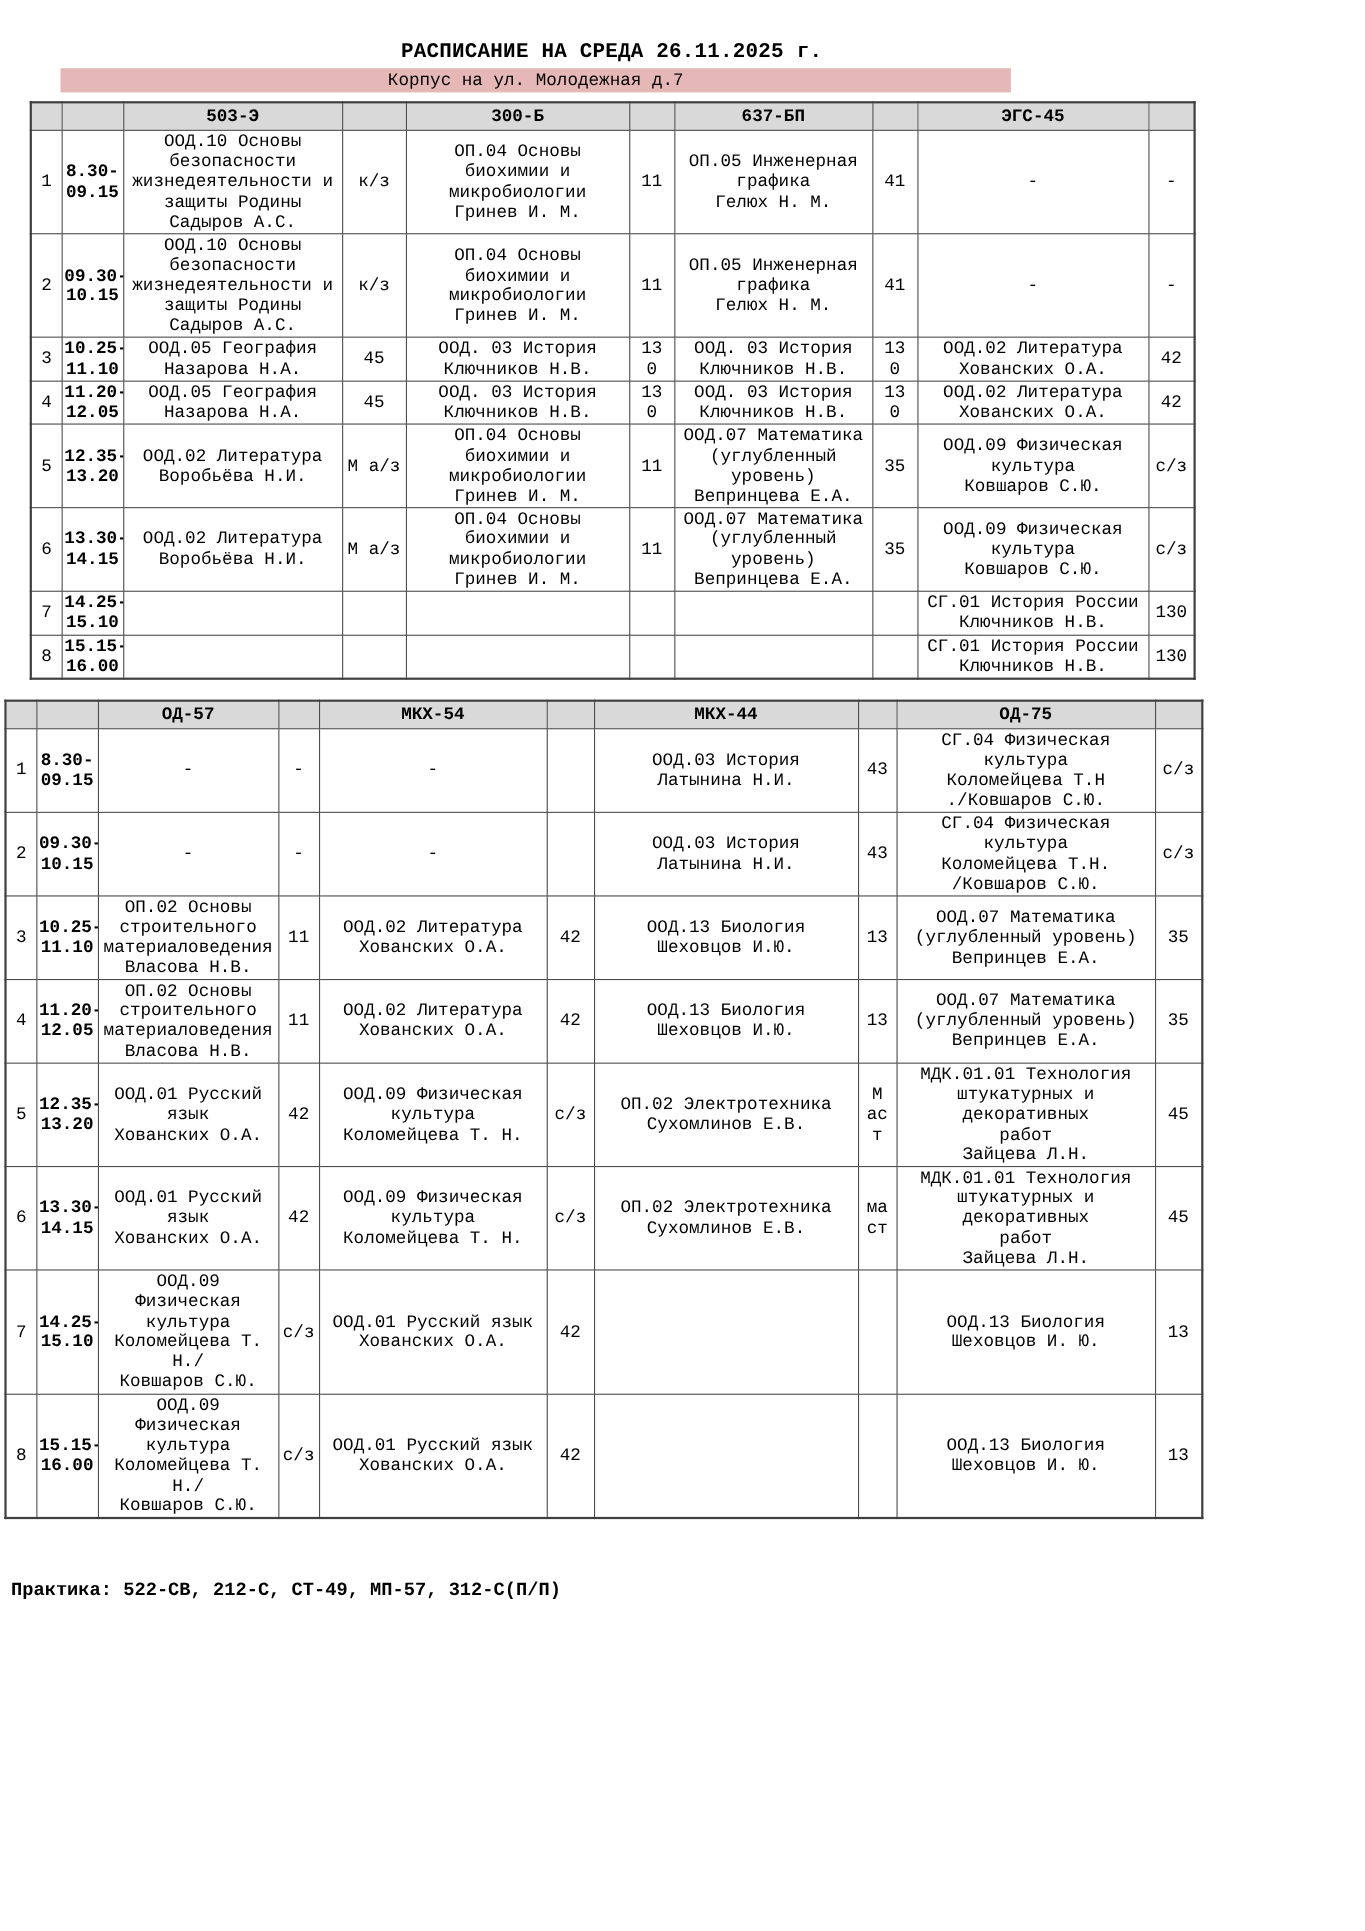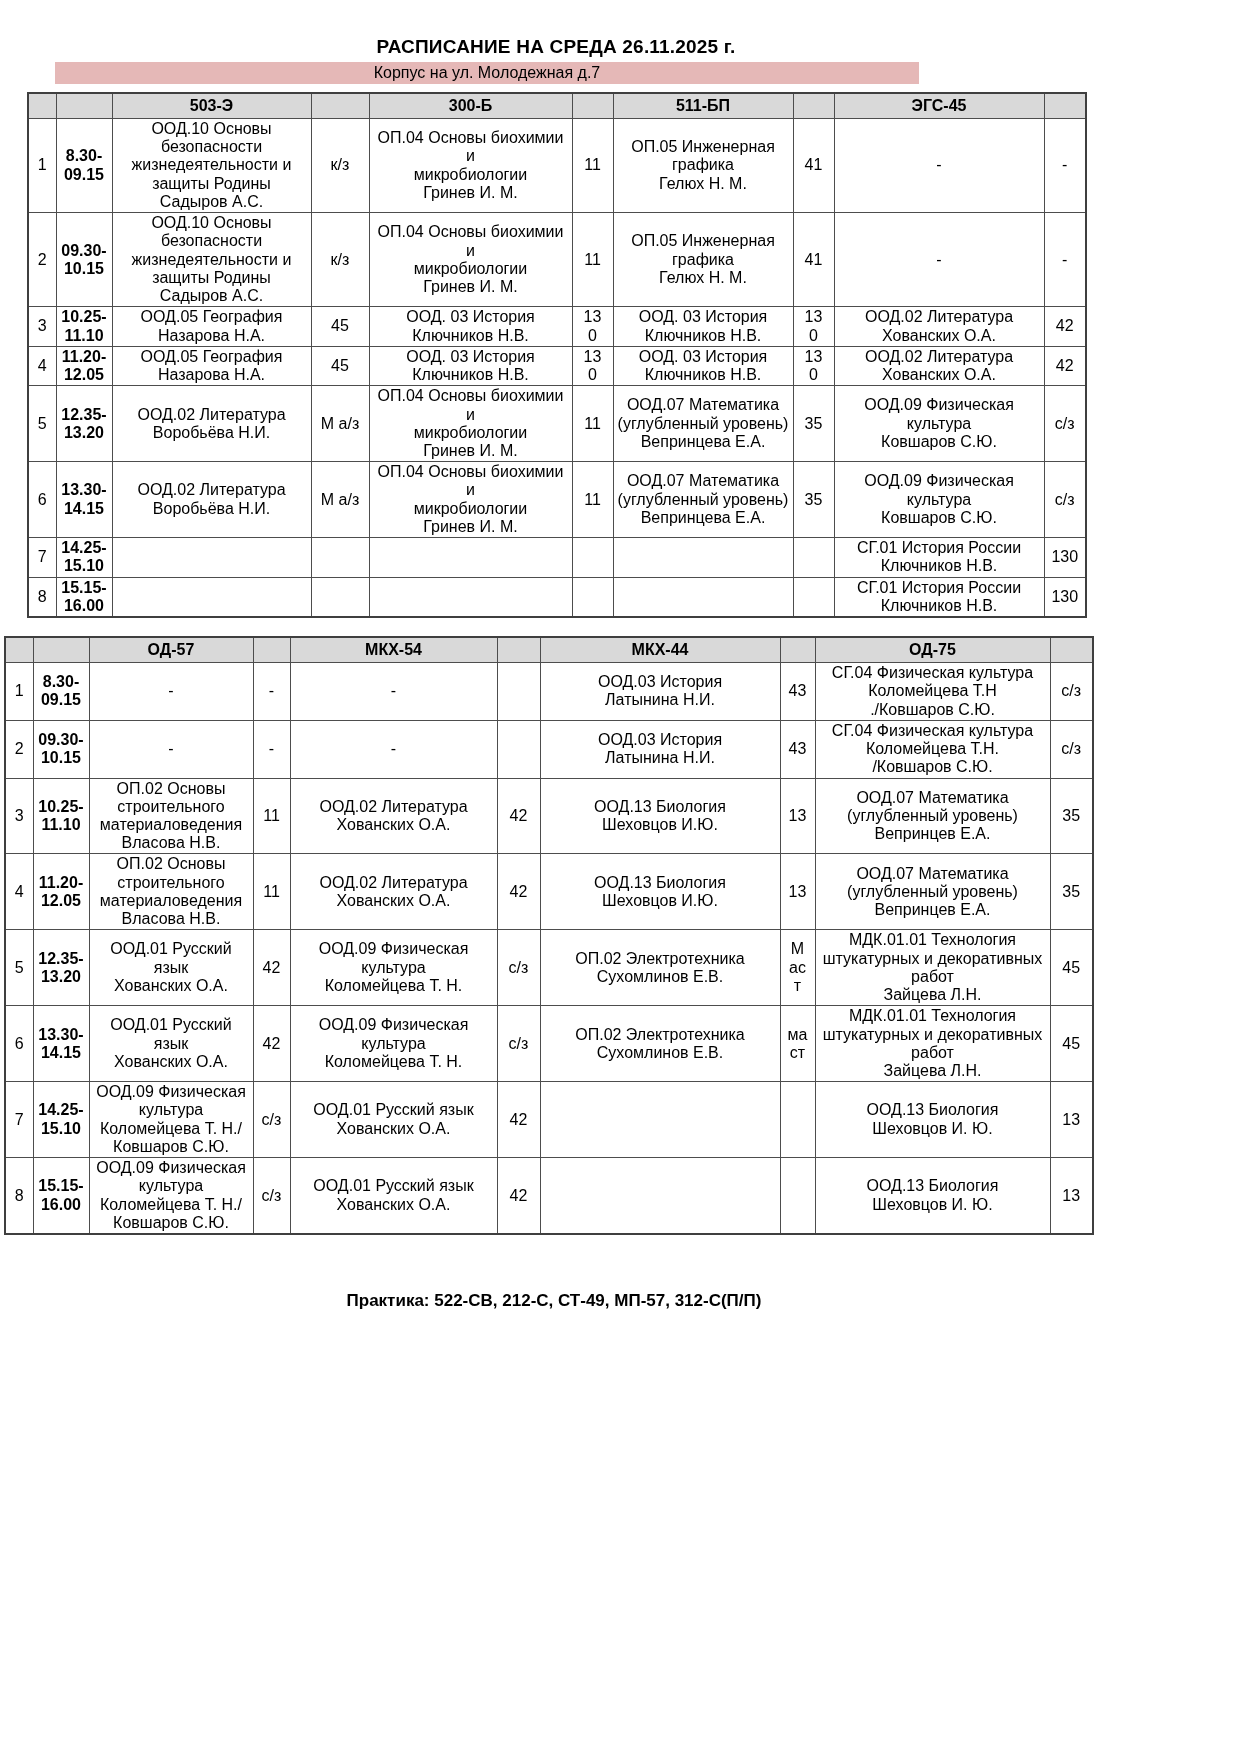--- a/index.html
+++ b/index.html
@@ -1,21 +1,21 @@
 <!DOCTYPE html>
 <html style="--banner-bg: #e5b8b7; --header-bg: #d9d9d9;"><head>
 <meta charset="utf-8">
 <style>
   html,body { margin:0; padding:0; background:#ffffff; }
   .page {
     position:relative;
     width:1241px; height:1755px;
     background:#ffffff;
     color:#000;
-    font-family:Liberation Sans, sans-serif;
+    font-family:Liberation Mono, monospace;
     box-sizing:border-box;
     padding-top:36px;
     overflow:hidden;
   }
   .title {
     width:1058px; margin:0 0 4px 27px;
     text-align:center;
     font-size:19px; font-weight:bold;
     letter-spacing:0.2px;
   }
@@ -42,21 +42,21 @@
   }
   .sched thead th {
     background:var(--header-bg,#d9d9d9);
     font-weight:bold; height:22px;
     white-space:nowrap;
   }
   .sched td { height:30px; }
   .sched td.time-cell { font-weight:bold; }
   .footer {
     margin-top:56px; margin-left:10px; width:1088px;
-    text-align:center;
+    text-align:left;
     font-size:17px; font-weight:bold;
   }
 </style>
 </head>
 <body>
 
 <div class="page">
   <div class="title">РАСПИСАНИЕ НА СРЕДА 26.11.2025 г.</div>
   <div class="banner">Корпус на ул. Молодежная д.7</div>
 
@@ -74,21 +74,21 @@
         <col style="width:42px">
     </colgroup>
     <thead>
         <tr>
           <th></th>
           <th></th>
           <th>503-Э</th>
           <th></th>
           <th>300-Б</th>
           <th></th>
-          <th>511-БП</th>
+          <th>637-БП</th>
           <th></th>
           <th>ЭГС-45</th>
           <th></th>
         </tr>
       </thead>
     <tbody>
         <tr>
           <td class="num-cell">1</td>
           <td class="time-cell">8.30-
 09.15</td>

